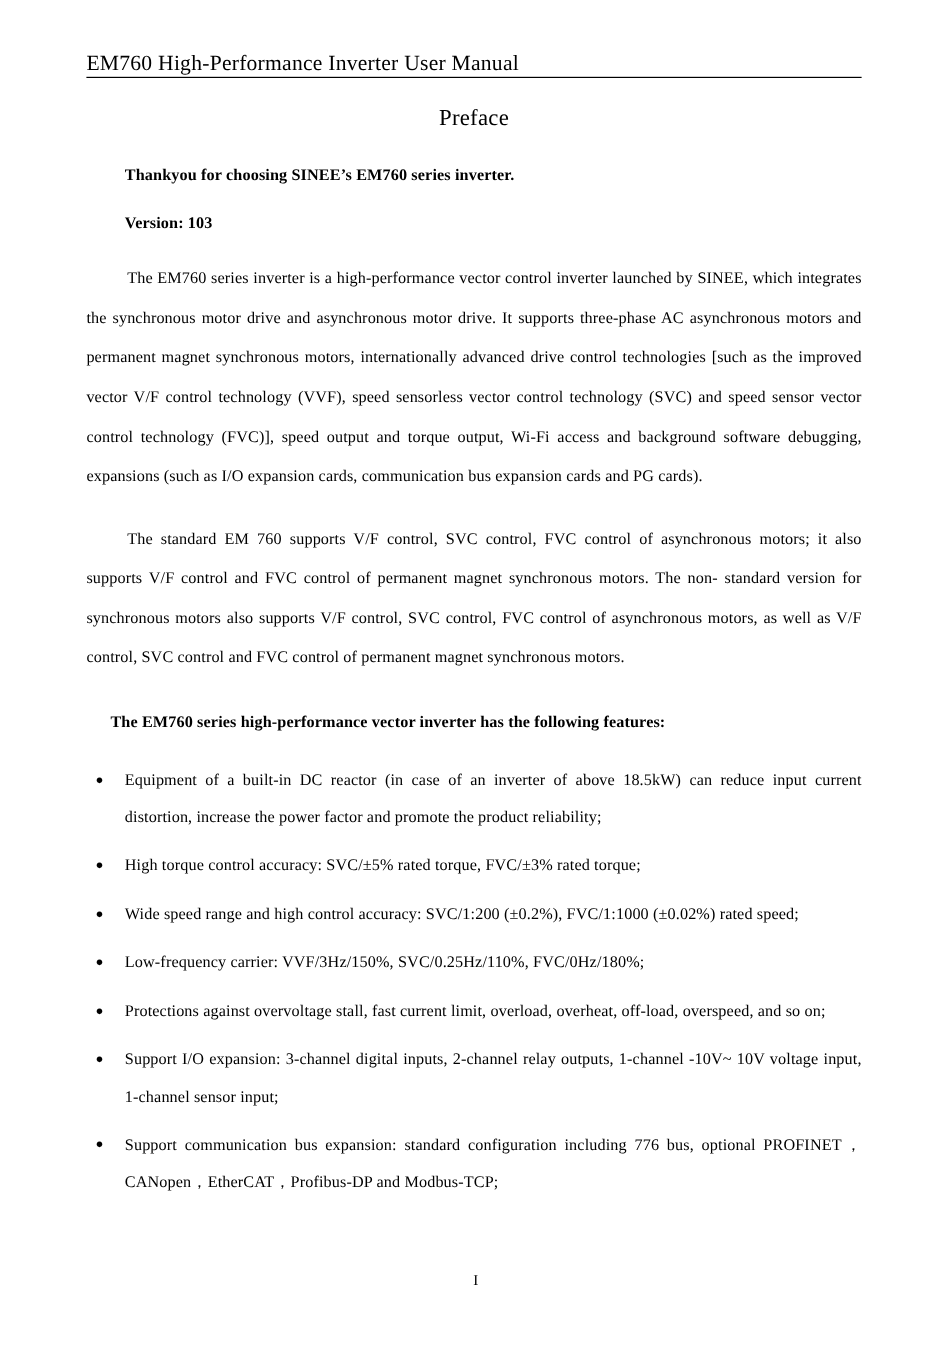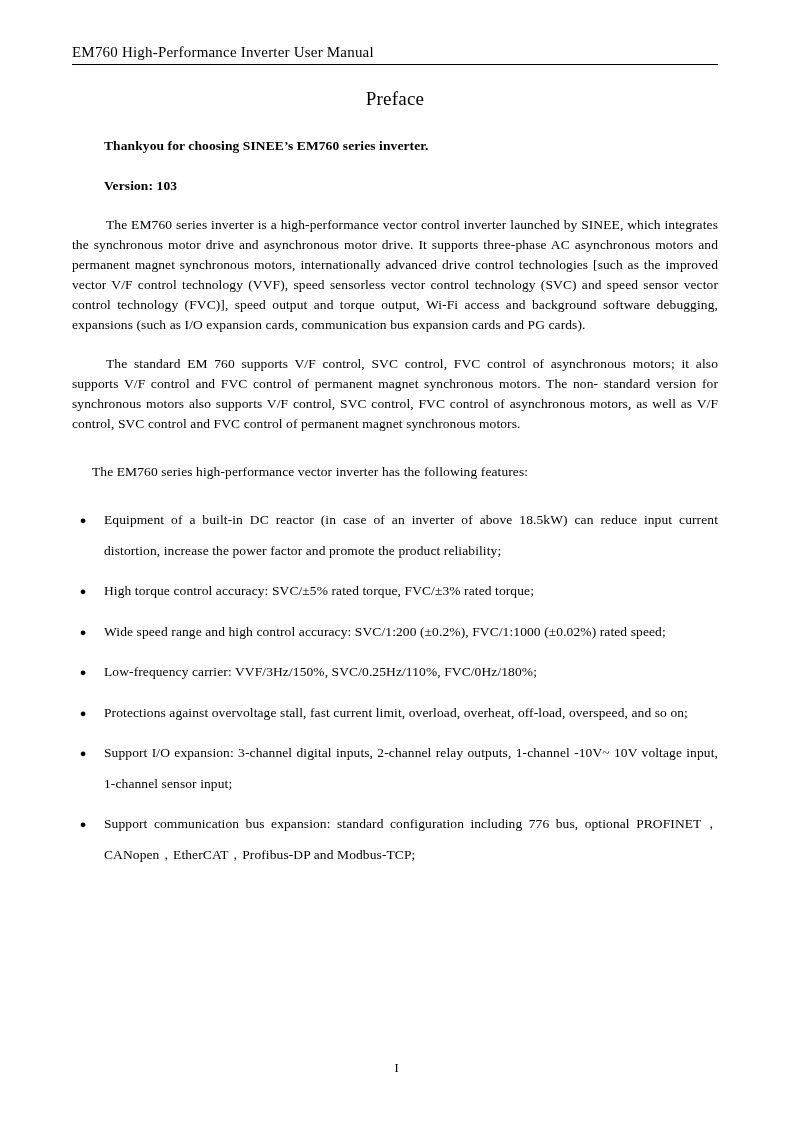--- a/index.html
+++ b/index.html
@@ -24,21 +24,21 @@
   }
 
   
   .header {
     position: absolute;
     left: 72px;
     top: 44px;
     width: 646px;
   }
   .header-text {
-    font-size: 15px;
+    font-size: 18px;
     letter-spacing: 0.2px;
     line-height: 17px;
     white-space: nowrap;
   }
   .header-rule {
     margin-top: 3px;
     border-bottom: 1.4px solid #000000;
     width: 646px;
   }
 
@@ -74,40 +74,40 @@
     letter-spacing: 0.1px;
   }
   .meta-line:first-child {
     margin-bottom: 21px;
     margin-top: 12px;
   }
 
   
   .para {
     font-size: 13.5px;
-    line-height: 20px;
+    line-height: 33px;
     text-align: justify;
     text-justify: inter-word;
     text-indent: 34px;
     margin: 0;
     letter-spacing: 0.1px;
     -webkit-hyphens: none;
     hyphens: none;
   }
   .para.first {
     margin-top: 16px;
   }
   .para.second {
     margin-top: 19px;
   }
 
   
   .features-heading {
     font-size: 13.5px;
-    font-weight: normal;
+    font-weight: bold;
     line-height: 22px;
     margin: 27px 0 0 0;
     padding-left: 20px;
     letter-spacing: 0.1px;
   }
 
   
   .bullets {
     margin: 22px 0 0 0;
     padding: 0;

